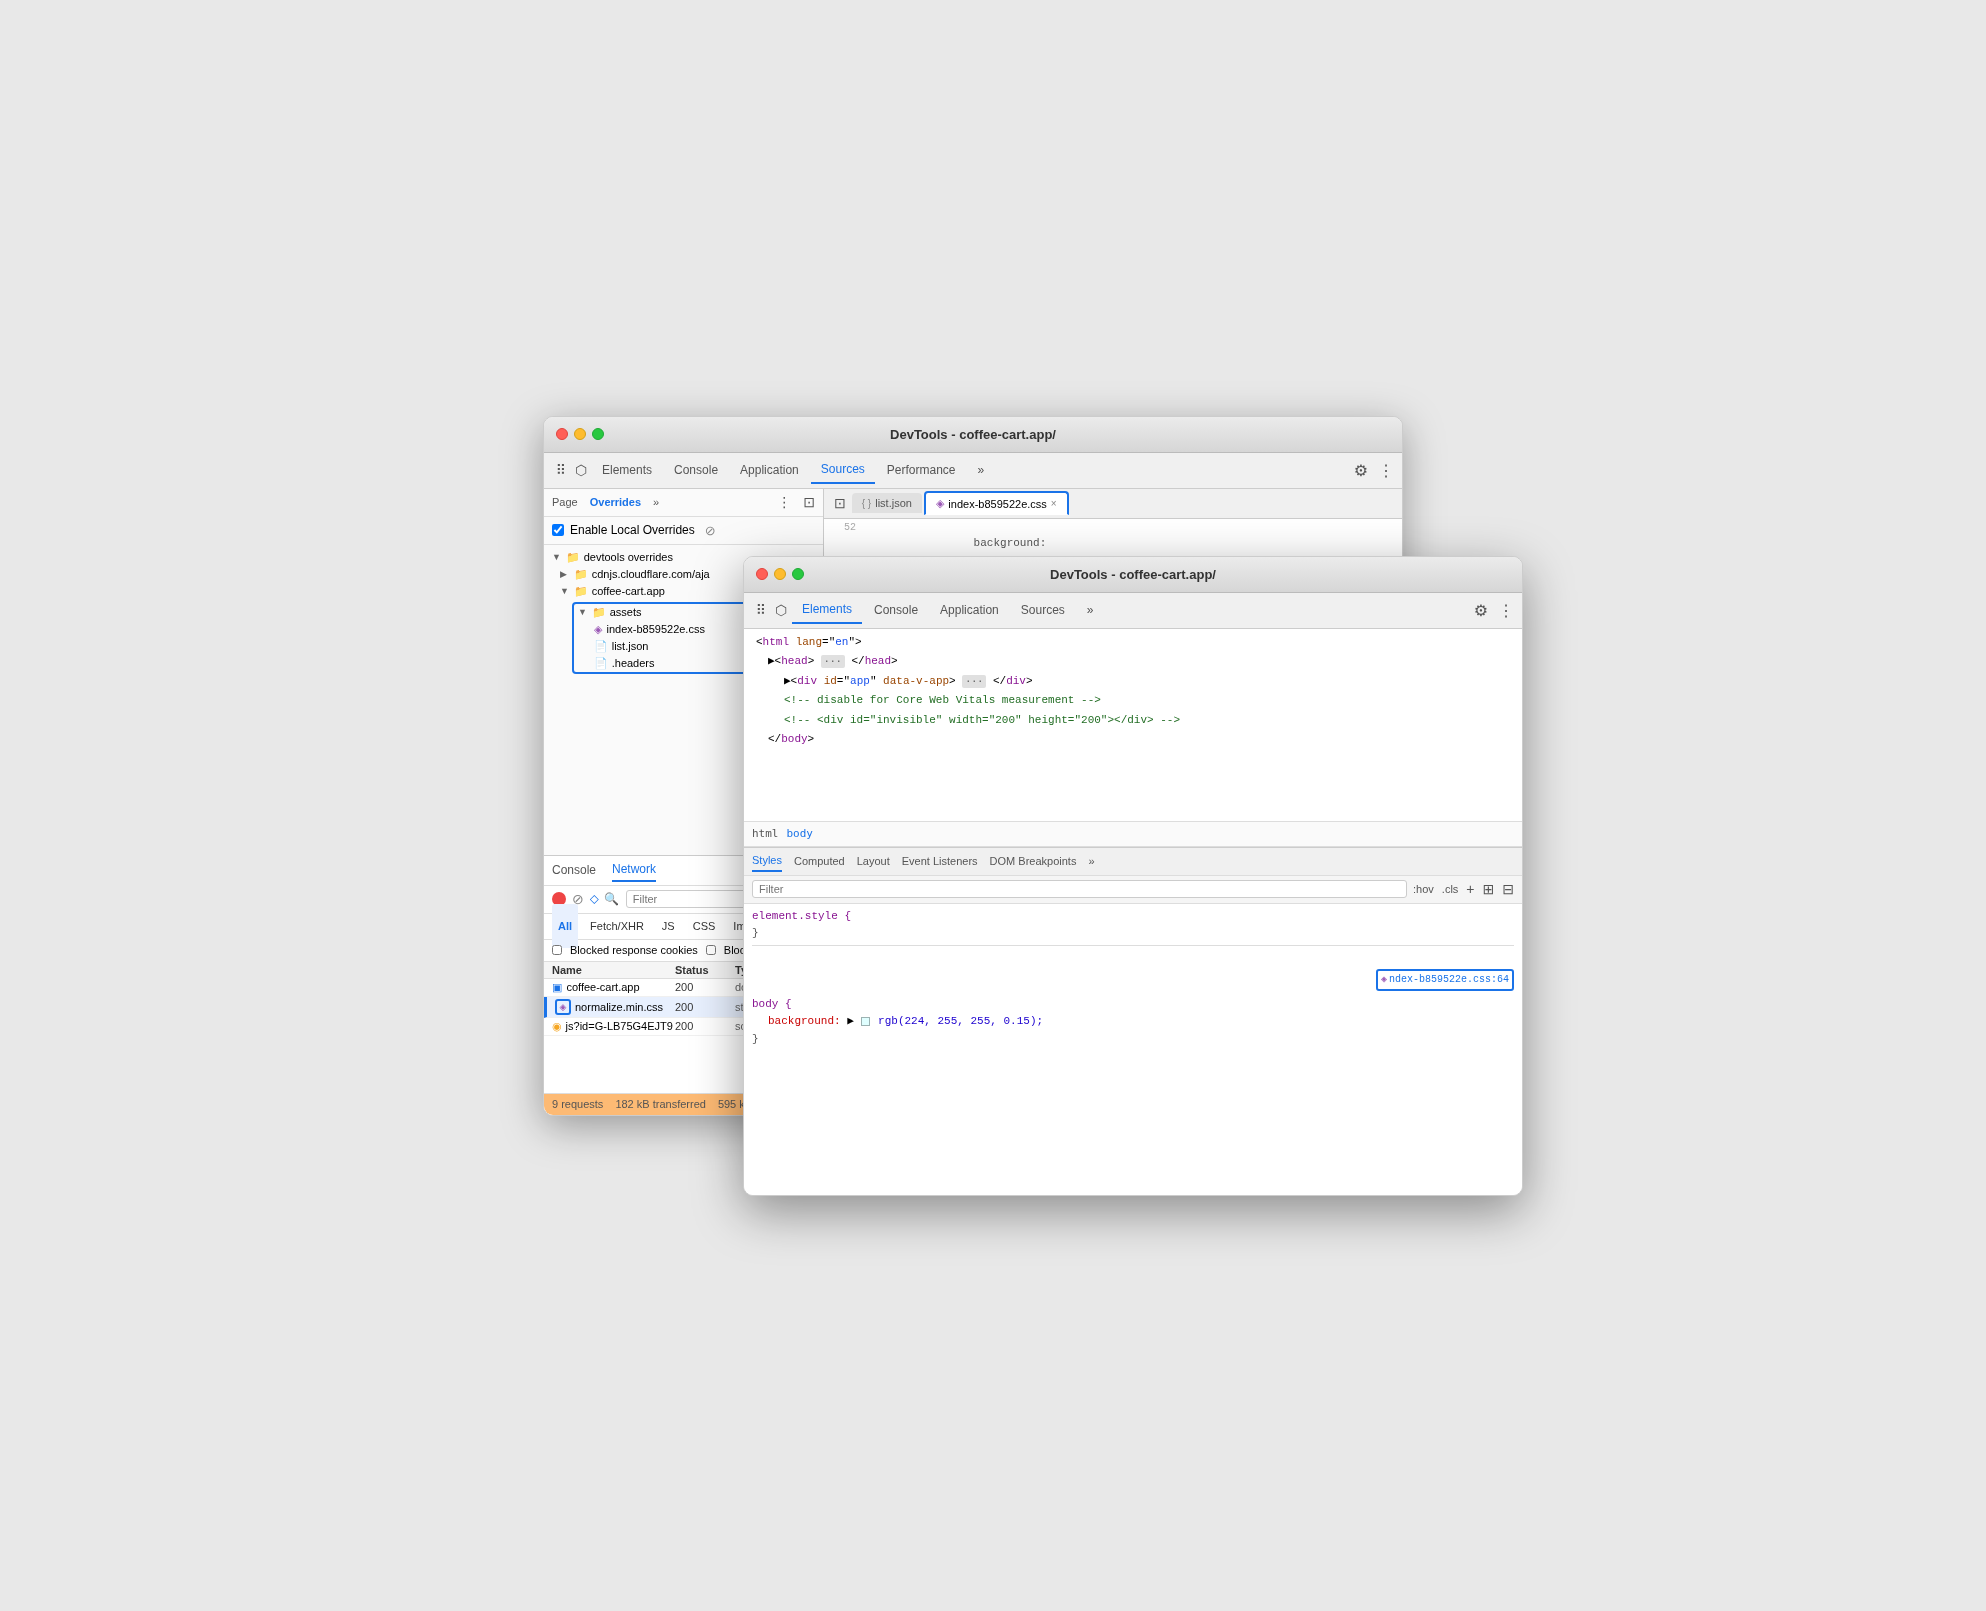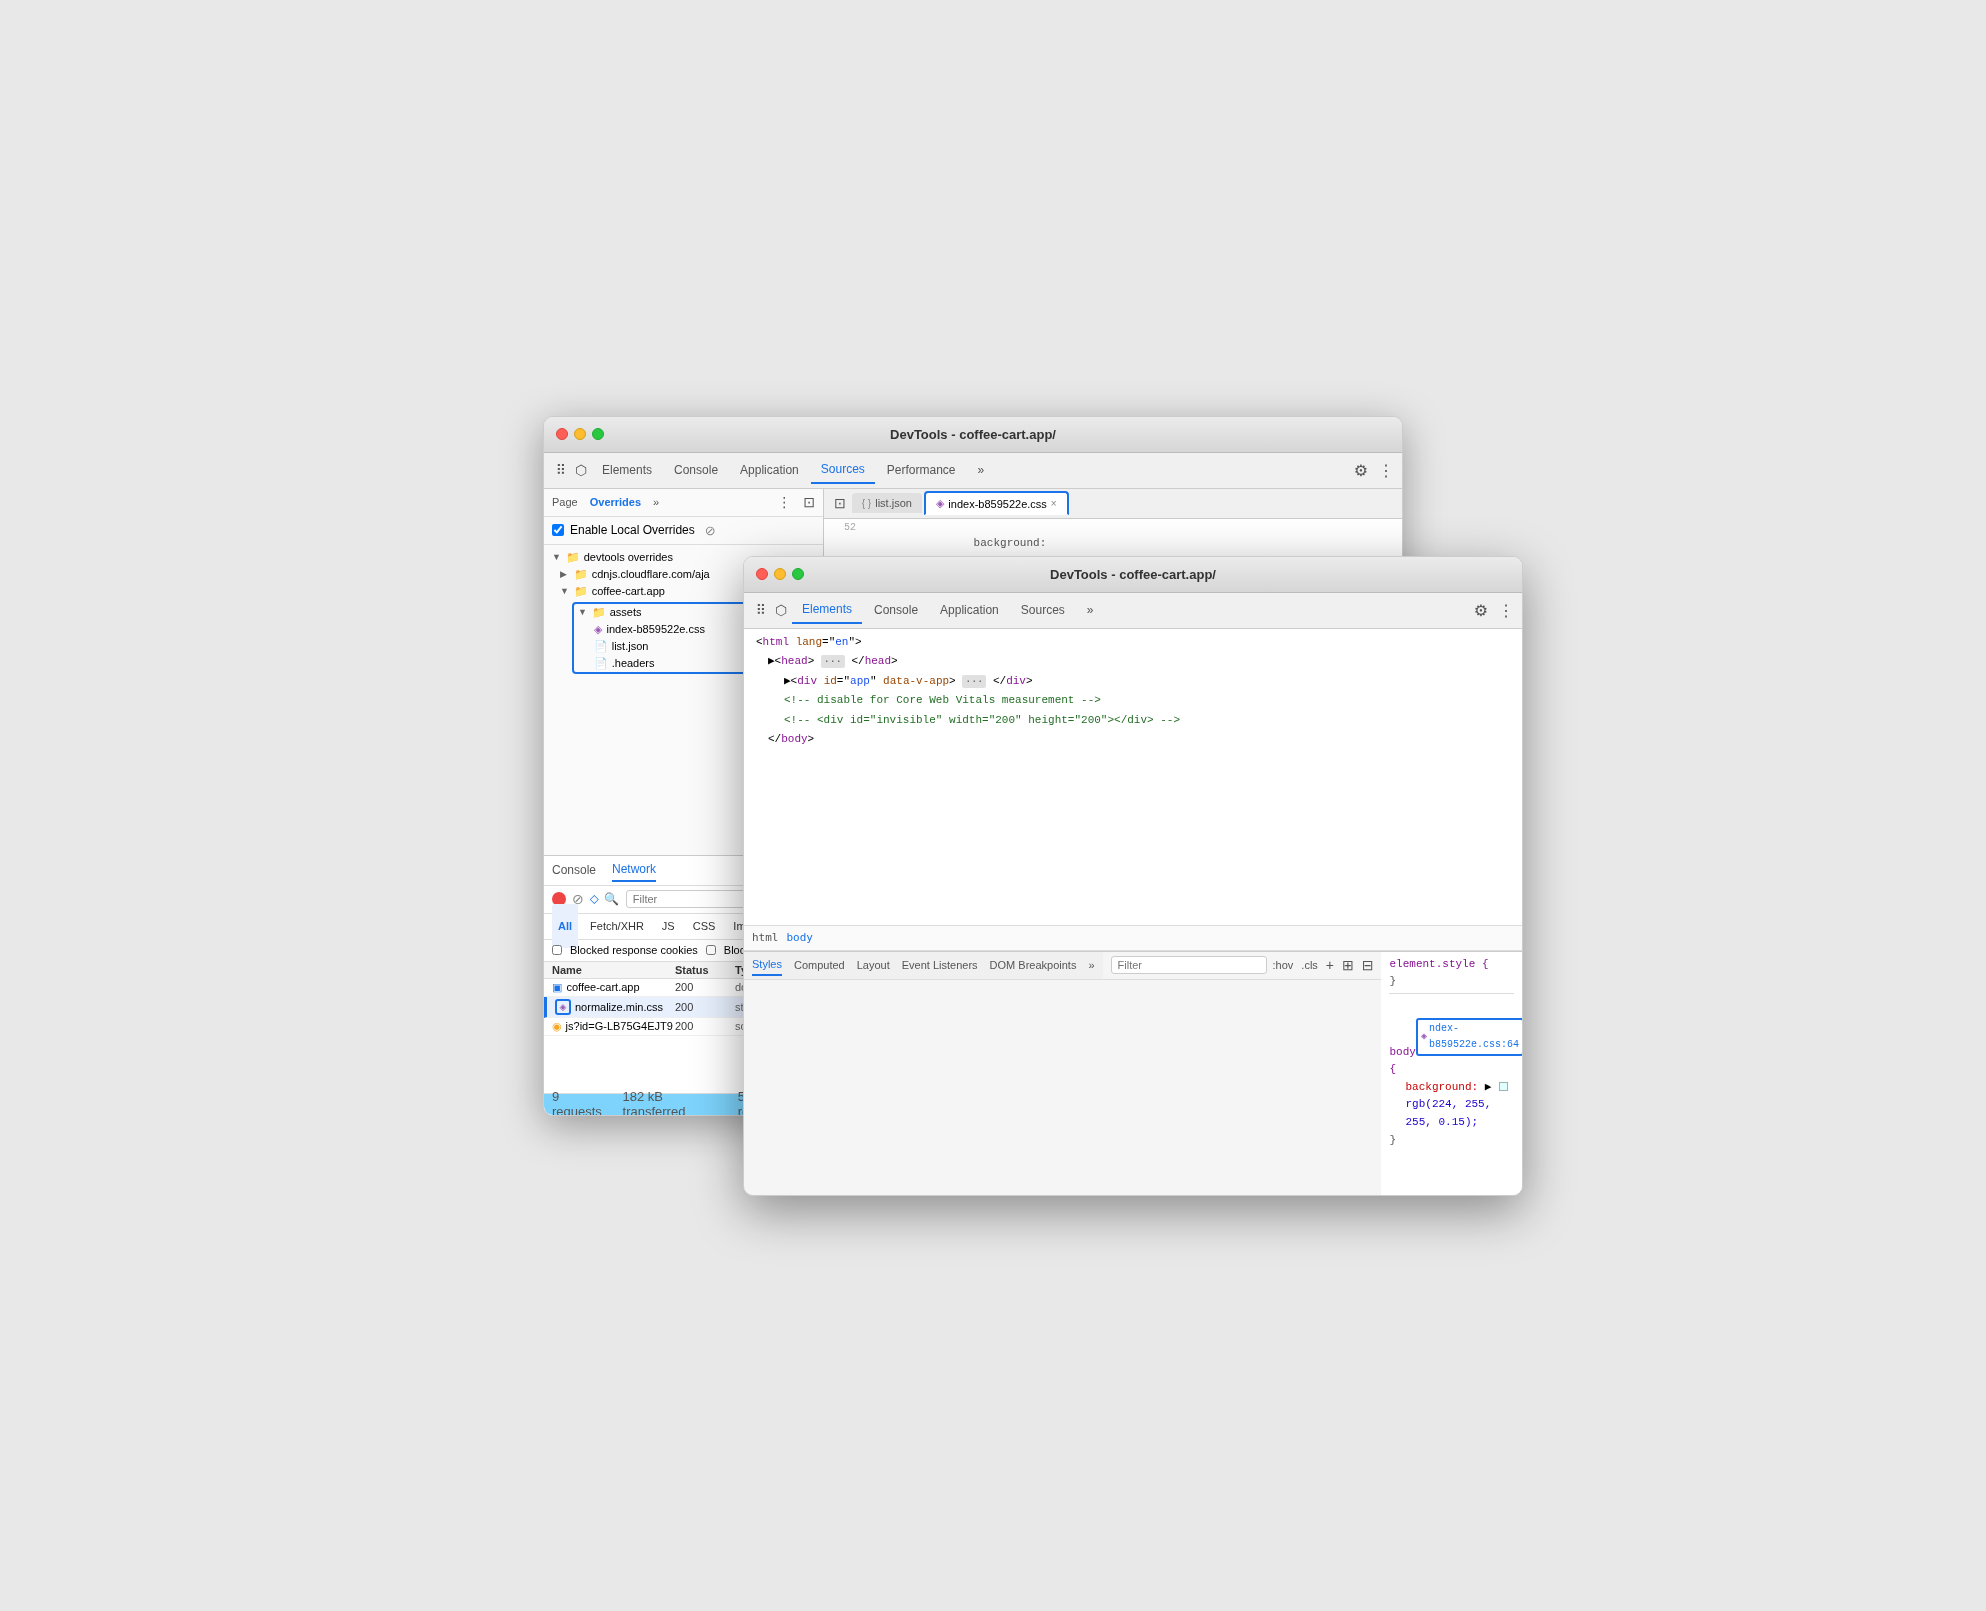--- a/index.html
+++ b/index.html
@@ -292,25 +292,25 @@
     }
 
     .network-status { color: #333; }
     .network-type { color: #666; }
 
     .network-footer {
       display: flex;
       align-items: center;
       padding: 2px 8px;
       border-top: 1px solid #ddd;
-      font-size: 13px;
+      font-size: 11px;
       color: #555;
       gap: 12px;
       height: 22px;
-      background: #7dd3fc;
+      background: #fdba74;
     }
 
     
     .source-area {
       flex: 1;
       display: flex;
       flex-direction: column;
       overflow: hidden;
     }
 
@@ -451,23 +451,23 @@
       height: 26px;
     }
 
     .breadcrumb-item {
       color: #555;
       cursor: pointer;
     }
     .breadcrumb-item.active { color: #1a73e8; }
 
     .styles-panel {
-      height: 244px;
-      display: flex;
-      flex-direction: row;
+      height: 348px;
+      display: flex;
+      flex-direction: column;
       border-top: 1px solid #ccc;
     }
 
     .styles-tabs {
       display: flex;
       align-items: center;
       padding: 0 8px;
       background: #f0f0f0;
       border-bottom: 1px solid #ddd;
       height: 28px;

